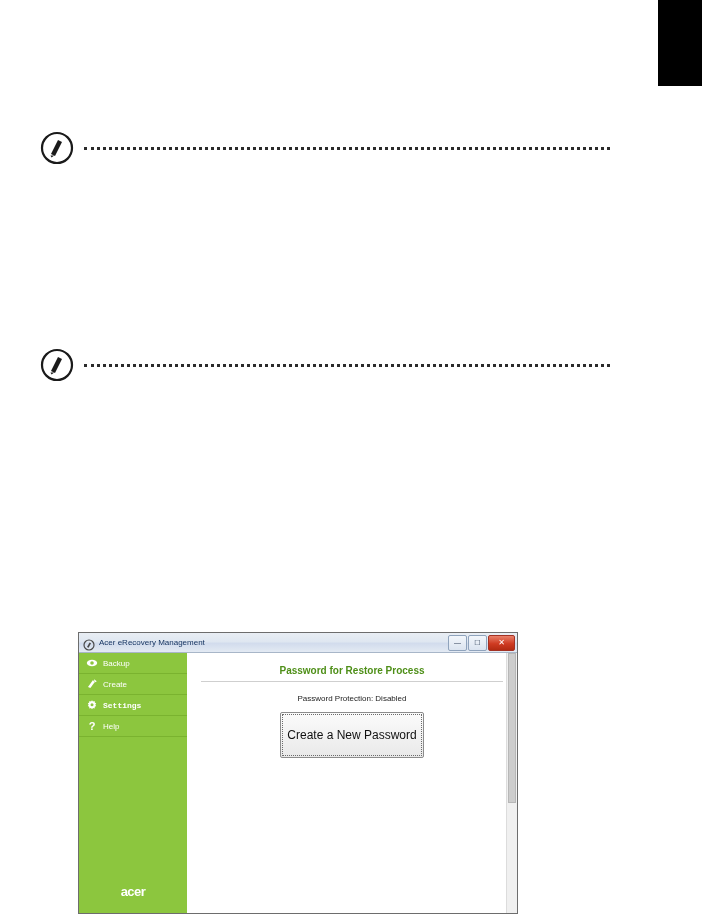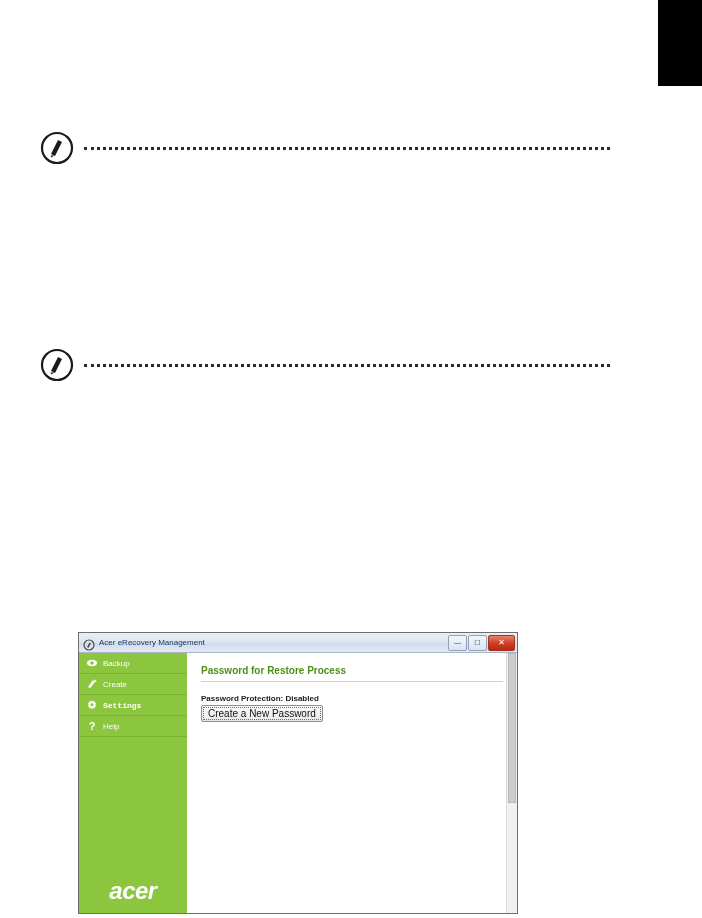--- a/index.html
+++ b/index.html
@@ -116,20 +116,21 @@
     border-color: #a33224;
     background: linear-gradient(to bottom, #e9806a, #cf3b22 55%, #b32a12);
   }
   .win-btn.close .glyph { color: #ffffff; font-size: 8px; }
 
   
   .app-body {
     display: flex;
     height: calc(100% - 20px);
     background: #ffffff;
+    text-align: center;
   }
   .sidebar {
     width: 108px;
     flex: 0 0 auto;
     background: #8cc63e;
     position: relative;
     display: flex;
     flex-direction: column;
   }
   .nav-item {
@@ -156,23 +157,22 @@
     font-weight: bold;
     font-family: Liberation Mono, monospace;
   }
   .sidebar-spacer { flex: 1 1 auto; }
   .acer-logo {
     height: 42px;
     display: flex;
     align-items: center;
     justify-content: center;
     color: #ffffff;
-    font-size: 24px;
+    font-size: 13px;
     font-weight: bold;
-    font-style: italic;
     letter-spacing: -0.5px;
     padding-bottom: 2px;
     box-sizing: border-box;
   }
 
   .content {
     flex: 1 1 auto;
     position: relative;
     background: #ffffff;
     padding: 12px 14px 0 14px;
@@ -184,30 +184,30 @@
     font-weight: bold;
     margin: 0 0 5px 0;
   }
   .content-rule {
     border-top: 1px solid #cfcfcf;
     margin: 0 0 12px 0;
   }
   .status-line {
     font-size: 8px;
     color: #1c1c1c;
-    font-weight: bold;
+    margin-bottom: 9px;
   }
   .btn-default {
     display: inline-block;
-    font-size: 10px;
+    font-size: 12px;
     color: #101010;
     background: linear-gradient(to bottom, #fbfbfb, #e9e9e9);
     border: 1px solid #8c8c8c;
     border-radius: 2px;
-    padding: 2px 6px;
+    padding: 15px 6px;
     outline: 1px dotted #6b6b6b;
     outline-offset: -3px;
   }
 
   
   .app-scrollbar {
     position: absolute;
     top: 0;
     right: 0;
     width: 11px;

